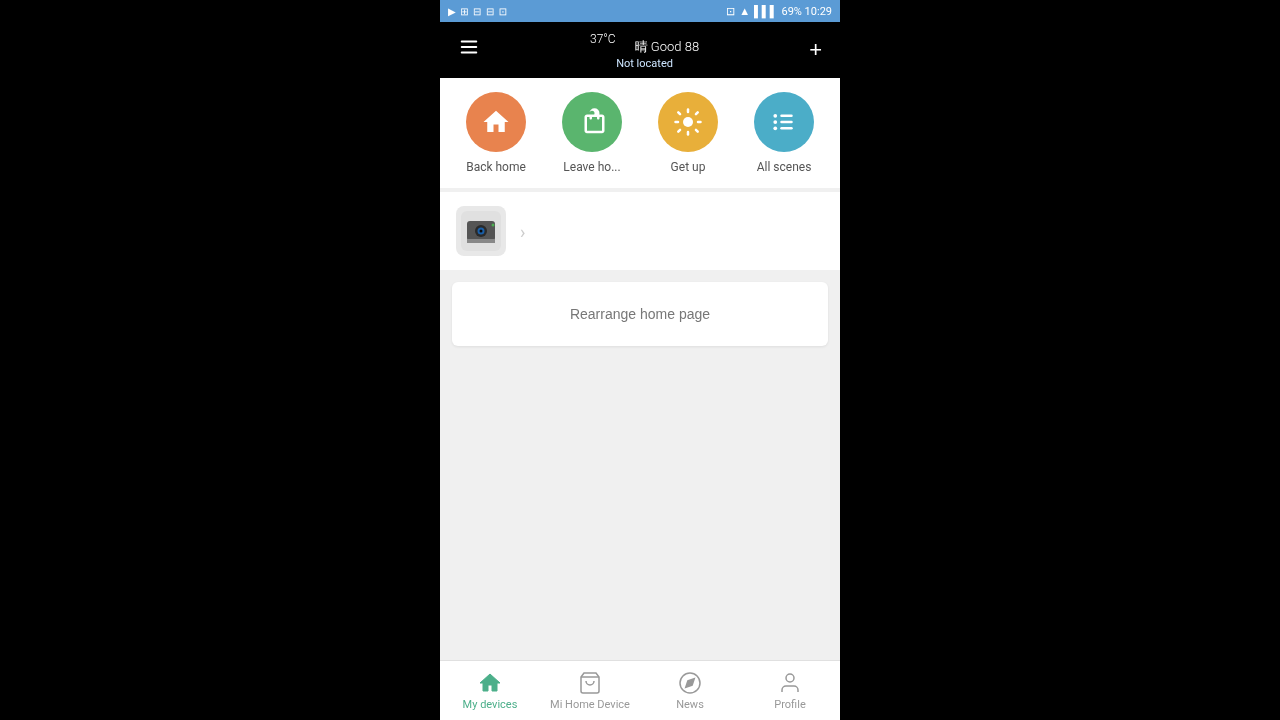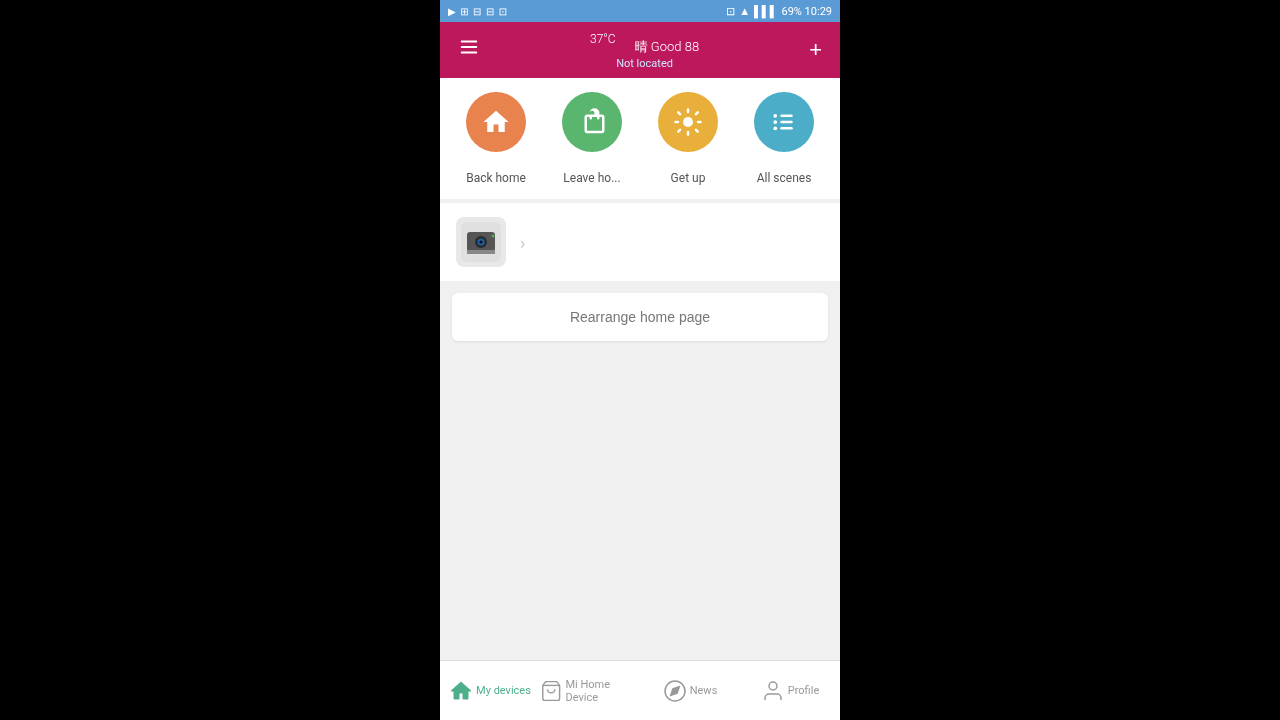--- a/index.html
+++ b/index.html
@@ -38,21 +38,21 @@
       align-items: center;
     }
     .status-bar-right {
       display: flex;
       align-items: center;
       gap: 4px;
       font-size: 11px;
     }
     
     .header {
-      background: #be185d;
+      background: #000000;
       height: 56px;
       display: flex;
       align-items: center;
       justify-content: space-between;
       padding: 0 14px;
       color: #fff;
     }
     .header-center {
       display: flex;
       flex-direction: column;
@@ -91,21 +91,21 @@
       background: #fff;
       display: flex;
       justify-content: space-around;
       padding: 14px 8px;
       margin-bottom: 4px;
     }
     .scene-item {
       display: flex;
       flex-direction: column;
       align-items: center;
-      gap: 19px;
+      gap: 8px;
       cursor: pointer;
     }
     .scene-icon-circle {
       width: 60px;
       height: 60px;
       border-radius: 50%;
       display: flex;
       align-items: center;
       justify-content: center;
     }
@@ -154,39 +154,39 @@
     .device-status {
       font-size: 12px;
       color: #999;
     }
     
     .rearrange-btn {
       background: #fff;
       border: none;
       width: calc(100% - 24px);
       margin: 8px 12px;
-      padding: 16px;
+      padding: 24px;
       border-radius: 6px;
       font-size: 14px;
       color: #777;
       cursor: pointer;
       text-align: center;
       box-shadow: 0 1px 3px rgba(0,0,0,0.08);
     }
     
     .bottom-nav {
       background: #fff;
       height: 60px;
       display: flex;
       border-top: 1px solid #e0e0e0;
     }
     .nav-item {
       flex: 1;
       display: flex;
-      flex-direction: row;
+      flex-direction: column;
       align-items: center;
       justify-content: center;
       gap: 3px;
       cursor: pointer;
       font-size: 11px;
       color: #999;
     }
     .nav-item.active {
       color: #4caf8a;
     }

